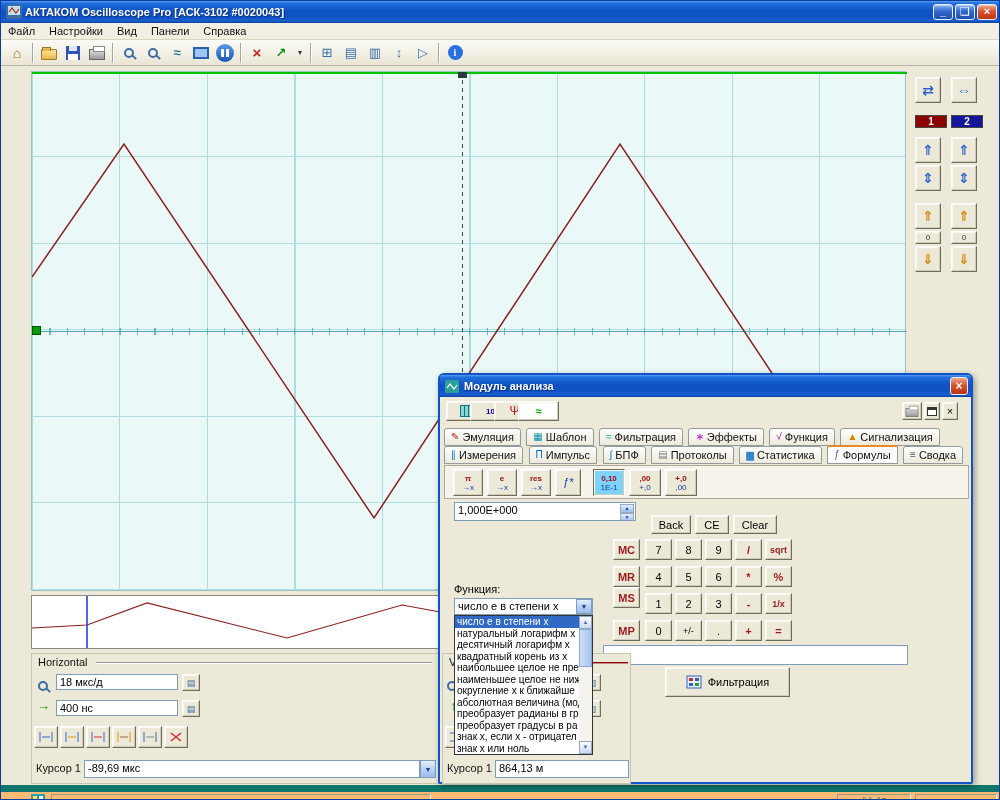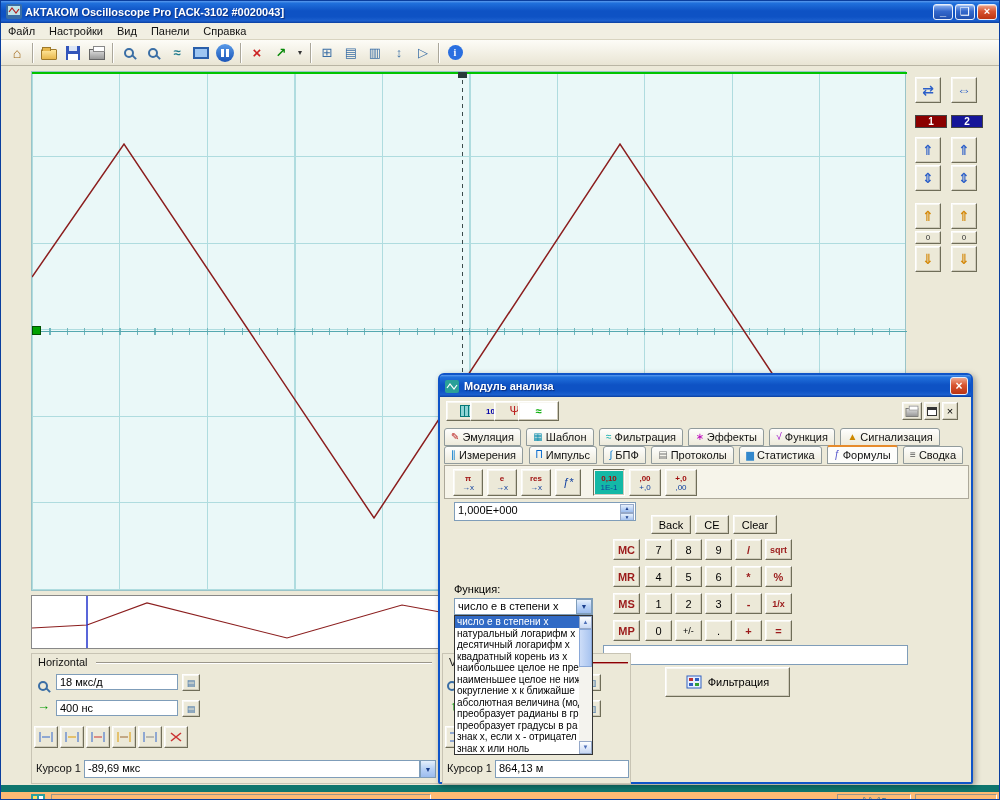--- a/index.html
+++ b/index.html
@@ -80,21 +80,21 @@
 .dtbtn{width:41px;height:20px;font-size:11px}
 .tab{height:18px;display:inline-flex;align-items:center;gap:3px;padding:0 6px;font-size:11px;
   background:linear-gradient(#FEFEFD,#EDEADB);border:1px solid #919B9C;border-radius:3px 3px 0 0;margin-right:1px;color:#111}
 .tab.active{background:#FDFDFB;border-top:2px solid #E68B2C;height:19px}
 .tabico{font-size:10px;line-height:10px}
 .fband{left:4px;top:90px;width:525px;height:34px;background:#F6F4EA;border:1px solid #ACA89A}
 .fbtn{position:absolute;top:3px;width:30px;height:27px;display:flex;flex-direction:column;
   align-items:center;justify-content:center;font-size:8px;line-height:9px}
 .fbtn .t{color:#A01010;font-weight:bold}
 .fbtn .b{color:#1040A0}
-.fbtn.pressed{background:#14b8a6;border-color:#6F6D58 #FFF #FFF #6F6D58}
+.fbtn.pressed{background:#7dd3fc;border-color:#6F6D58 #FFF #FFF #6F6D58}
 .key{position:absolute;width:27px;height:21px;font-size:11px;display:flex;align-items:center;justify-content:center}
 .key.red{color:#9B1A1A;font-weight:bold}
 .spin{position:absolute;right:1px;top:1px;width:14px;height:15px;display:flex;flex-direction:column}
 .spin div{flex:1;font-size:5px;line-height:7px;text-align:center;color:#1A3E8C;
   background:linear-gradient(#E6F0FC,#9CBCEE);border:1px solid #95A8C8}
 
 
 .listpop{left:453px;top:614px;width:139px;height:140px;background:#fff;border:1px solid #333;z-index:50}
 .li{height:11.5px;line-height:11.5px;font-size:10px;padding:0 2px;white-space:nowrap;overflow:hidden;width:124px;color:#000}
 .li.sel{background:#316AC5;color:#fff}
@@ -490,21 +490,21 @@
   <div class="abs btn key red" style="left:295px;top:164px">/</div>
   <div class="abs btn key red" style="left:325px;top:164px;font-size:9px">sqrt</div>
 
   <div class="abs btn key red" style="left:173px;top:191px">MR</div>
   <div class="abs btn key" style="left:205px;top:191px">4</div>
   <div class="abs btn key" style="left:235px;top:191px">5</div>
   <div class="abs btn key" style="left:265px;top:191px">6</div>
   <div class="abs btn key red" style="left:295px;top:191px">*</div>
   <div class="abs btn key red" style="left:325px;top:191px">%</div>
 
-  <div class="abs btn key red" style="left:173px;top:218px">MS</div>
+  <div class="abs btn key red" style="left:173px;top:212px">MS</div>
   <div class="abs btn key" style="left:205px;top:218px">1</div>
   <div class="abs btn key" style="left:235px;top:218px">2</div>
   <div class="abs btn key" style="left:265px;top:218px">3</div>
   <div class="abs btn key red" style="left:295px;top:218px">-</div>
   <div class="abs btn key red" style="left:325px;top:218px;font-size:9px">1/x</div>
 
   <div class="abs btn key red" style="left:173px;top:245px">MP</div>
   <div class="abs btn key" style="left:205px;top:245px">0</div>
   <div class="abs btn key" style="left:235px;top:245px;font-size:9px">+/-</div>
   <div class="abs btn key" style="left:265px;top:245px">.</div>

